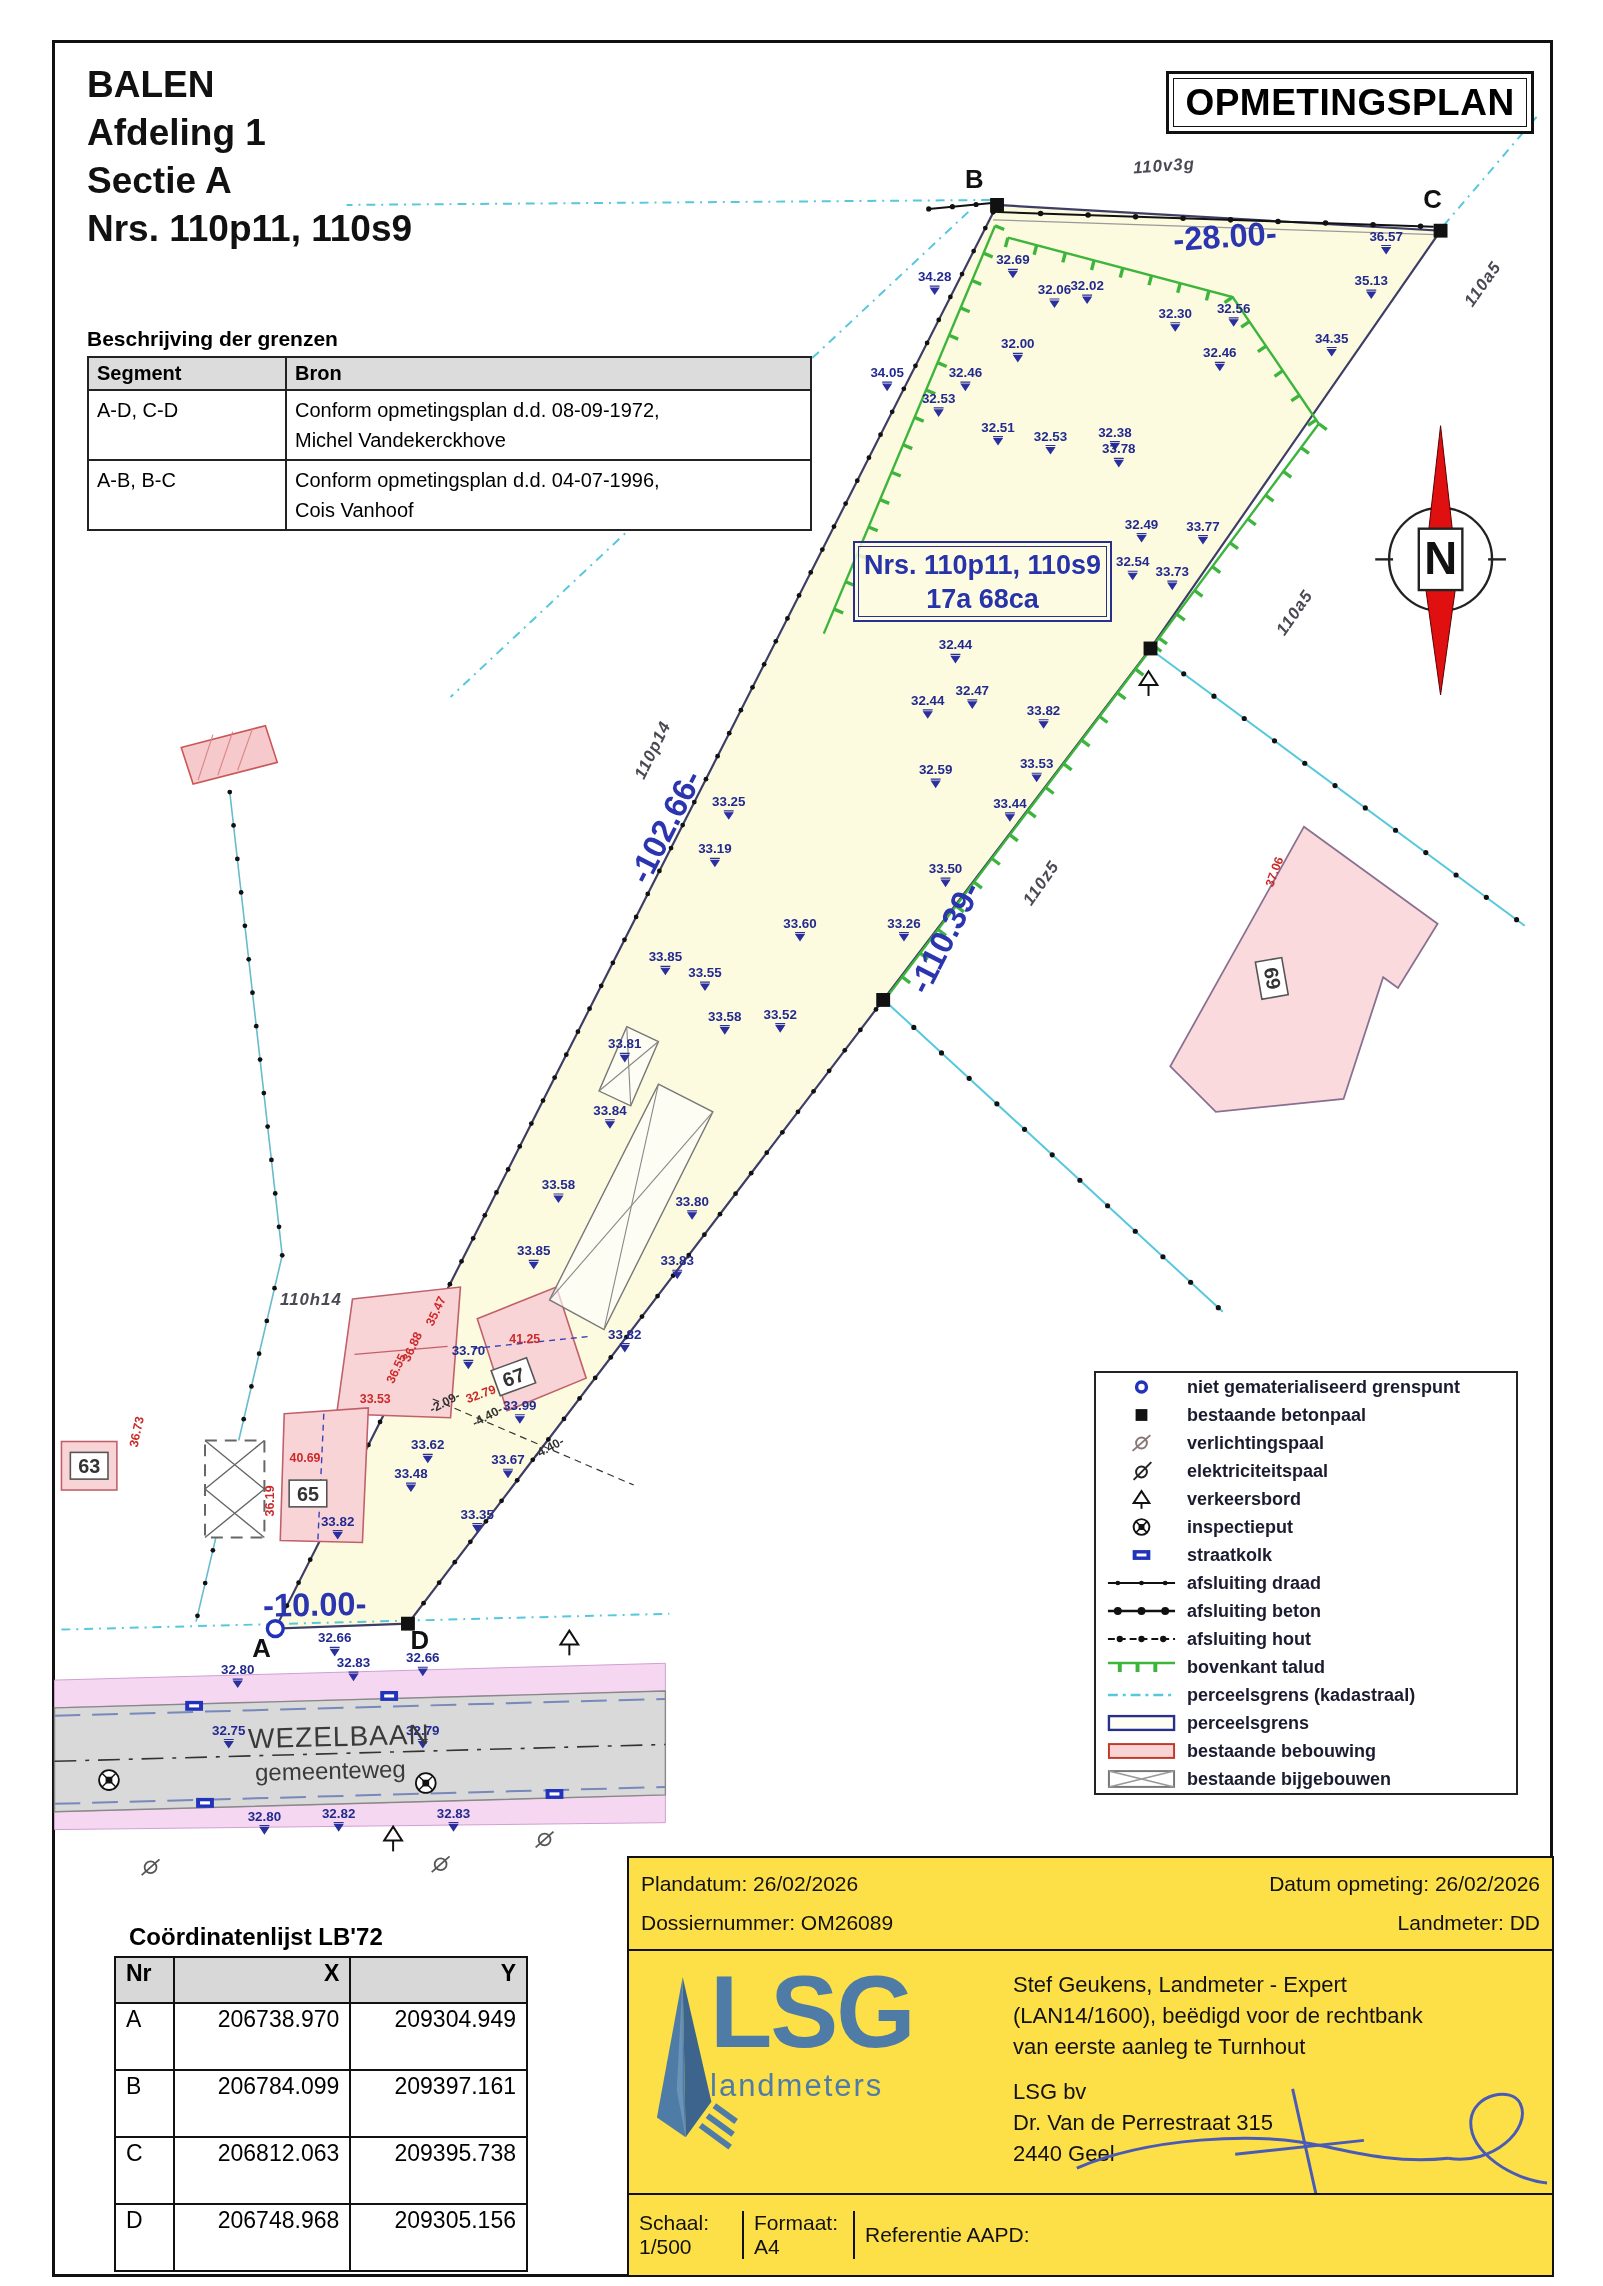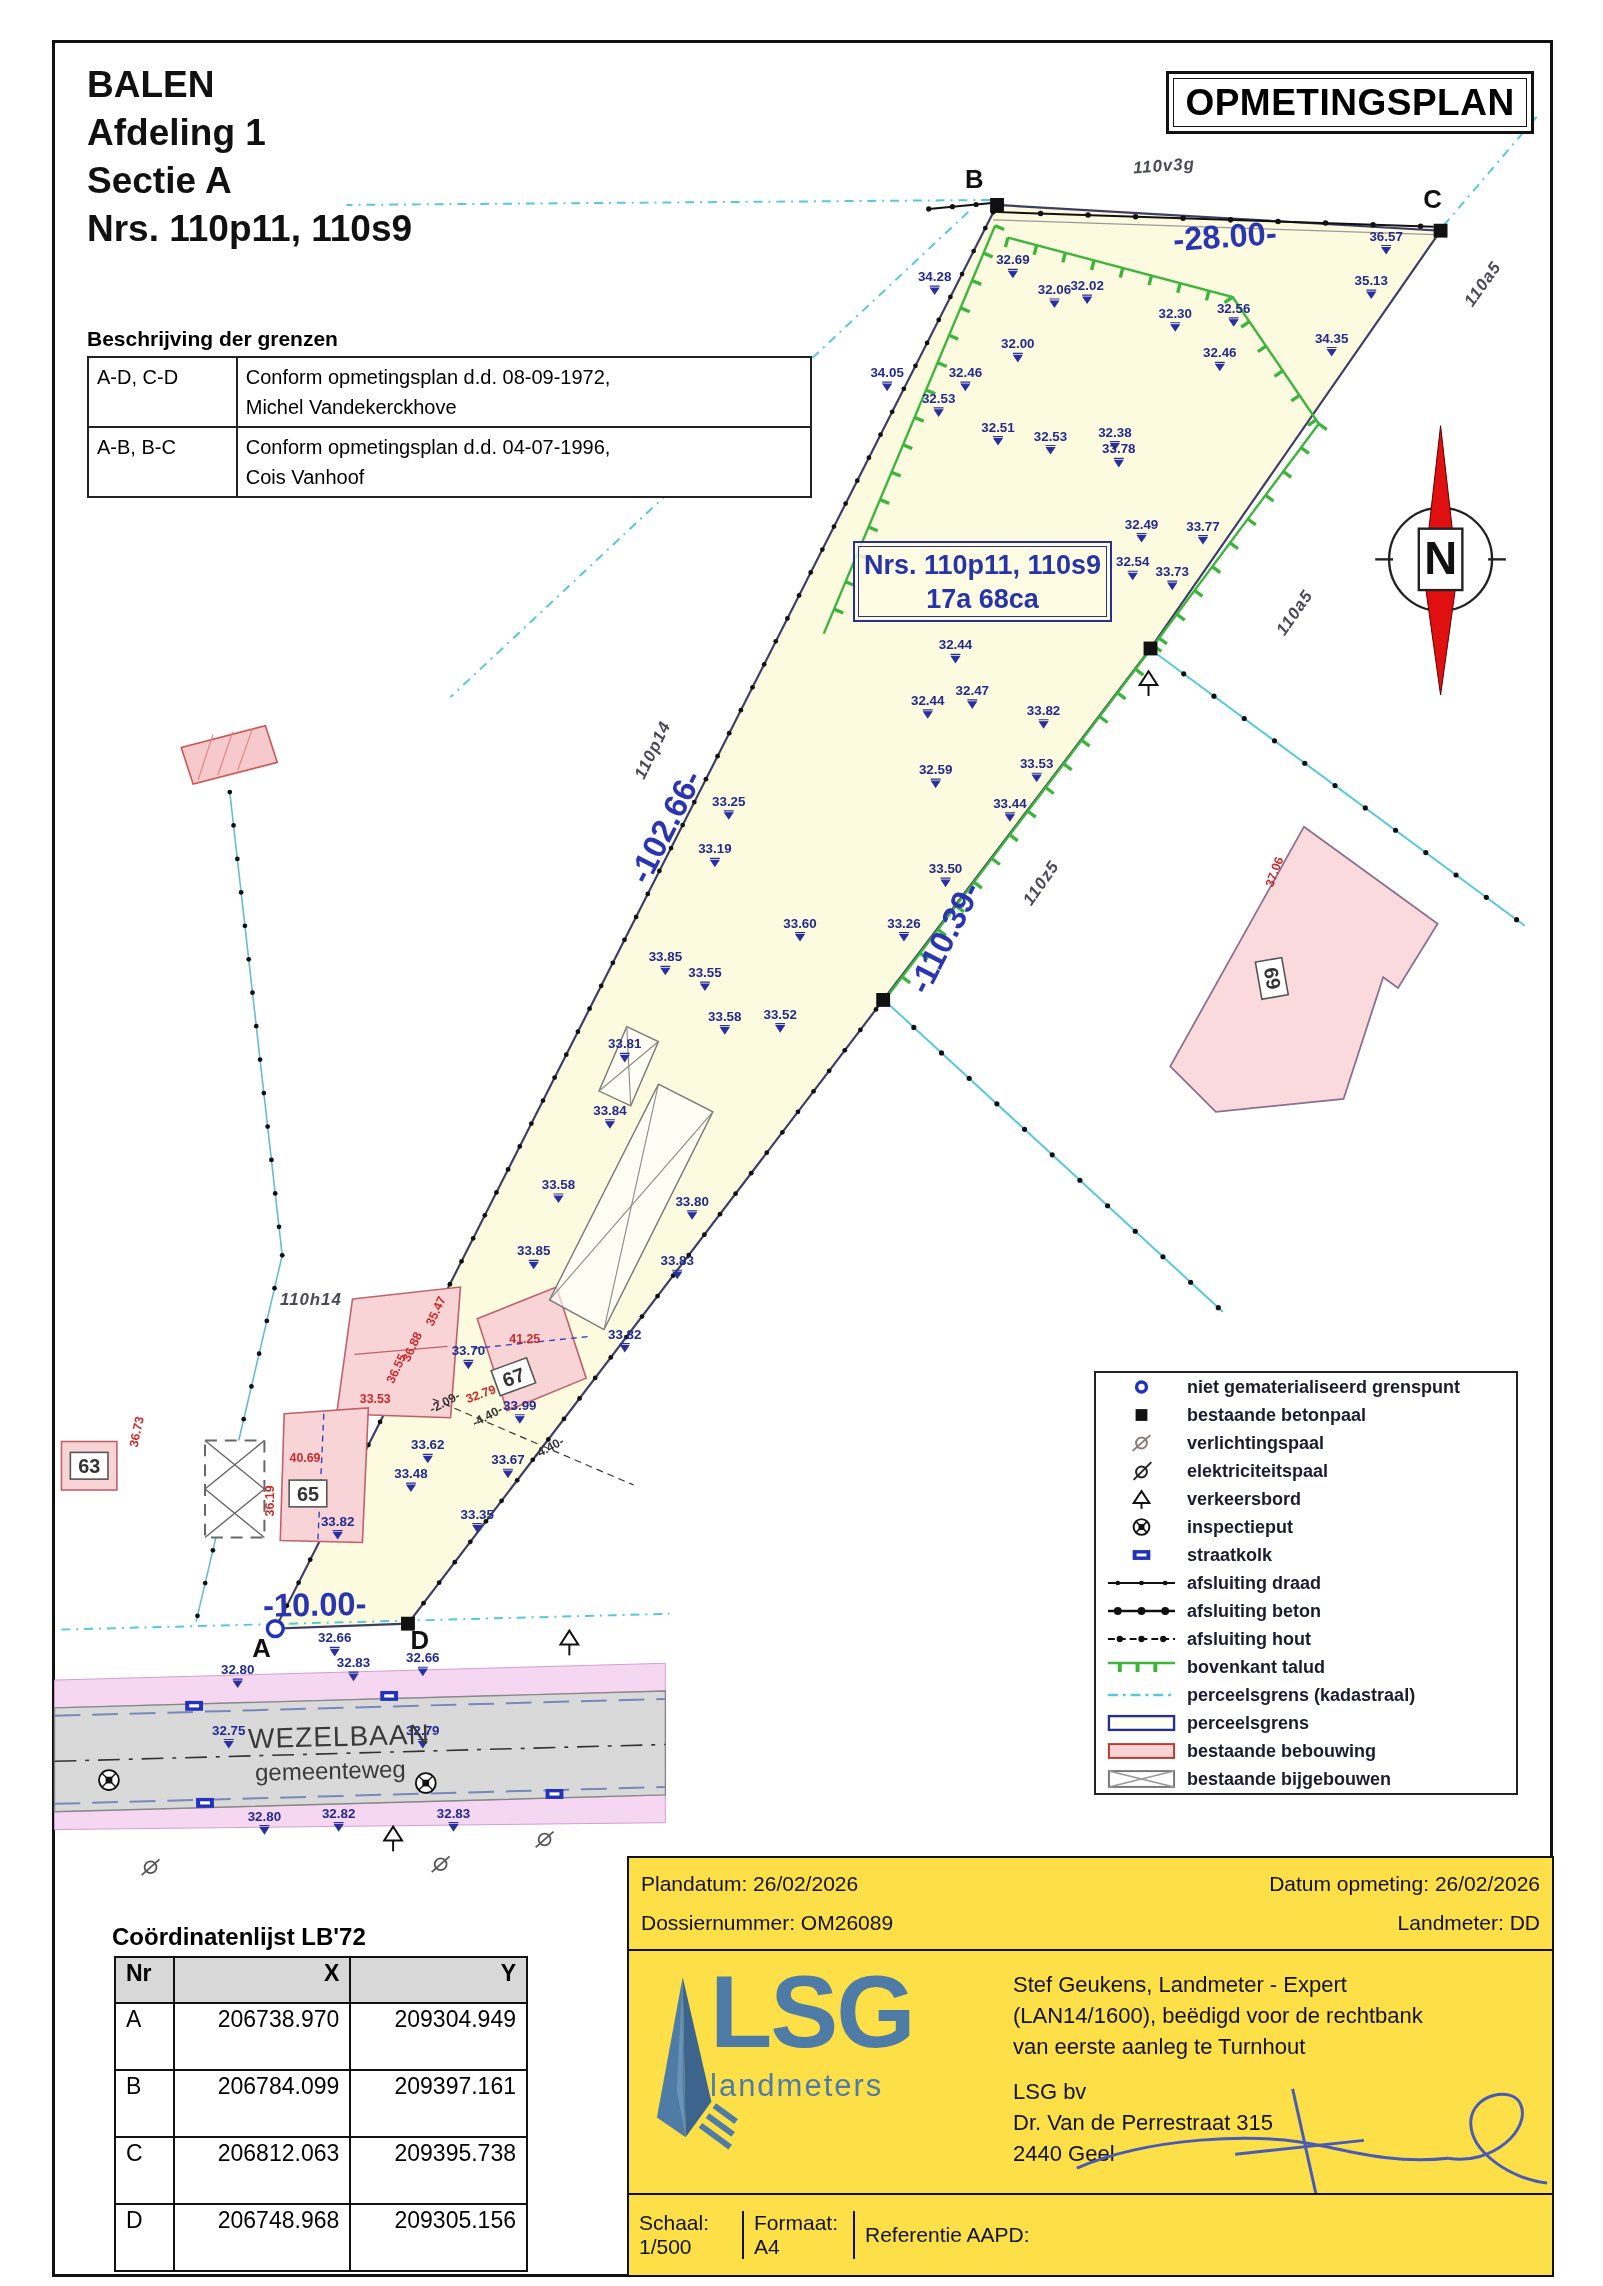--- a/index.html
+++ b/index.html
@@ -36,21 +36,21 @@
   #tb2{left:627px;top:1949px;width:923px;height:247px;}
   #tb3{left:627px;top:2193px;width:923px;height:80px;display:flex;align-items:center;}
   #tb3 .c{border-right:2px solid #111;display:flex;align-items:center;padding:0 10px;font-size:21px;}
   #tb3 .c:last-child{border-right:none;flex:1;}
   #sg-text{position:absolute;left:384px;top:18px;font-size:22px;line-height:31px;}
   #sg-text .gap{height:14px;}
   #logo-txt{position:absolute;left:81px;top:8px;color:#4e7ca6;}
   #logo-txt .big{font-size:102px;font-weight:bold;letter-spacing:-2px;line-height:107px;}
   #logo-txt .small{font-size:31px;letter-spacing:2px;margin-top:2px;}
   
-  #coord-title{left:112px;top:1923px;font-size:24px;font-weight:bold;}
+  #coord-title{left:129px;top:1923px;font-size:24px;font-weight:bold;}
   #coord-tbl{left:114px;top:1956px;width:414px;}
   #coord-tbl th,#coord-tbl td{border:2.5px solid #111;font-size:23px;height:40px;padding:2px 10px;}
   #coord-tbl th{background:#d8d8d8;}
   #coord-tbl td.num,#coord-tbl th.num{text-align:right;}
   #coord-tbl td{height:61px;}
   
   .roadlab{color:#3a3a3a;transform:rotate(-1.4deg);}
   #road-name{left:248px;top:1721px;font-size:28px;letter-spacing:1px;}
   #road-sub{left:255px;top:1757px;font-size:24px;}
 </style>
@@ -532,20 +532,24 @@
 <span>Afdeling 1</span>
 <span>Sectie A</span>
 <span>Nrs. 110p11, 110s9</span></div>
 
 <div id="plan-title" class="abs">OPMETINGSPLAN</div>
 
 <div id="grens-hd" class="abs">Beschrijving der grenzen</div>
 <table class="t abs" id="grens-tbl">
     <tbody>
       <tr>
+        <th class="" style="width: 180px;">Segment</th>
+        <th class="">Bron</th>
+      </tr>
+      <tr>
         <td class="">A-D, C-D</td>
         <td class="">Conform opmetingsplan d.d. 08-09-1972,
 Michel Vandekerckhove</td>
       </tr>
       <tr>
         <td class="">A-B, B-C</td>
         <td class="">Conform opmetingsplan d.d. 04-07-1996,
 Cois Vanhoof</td>
       </tr>
     </tbody>

